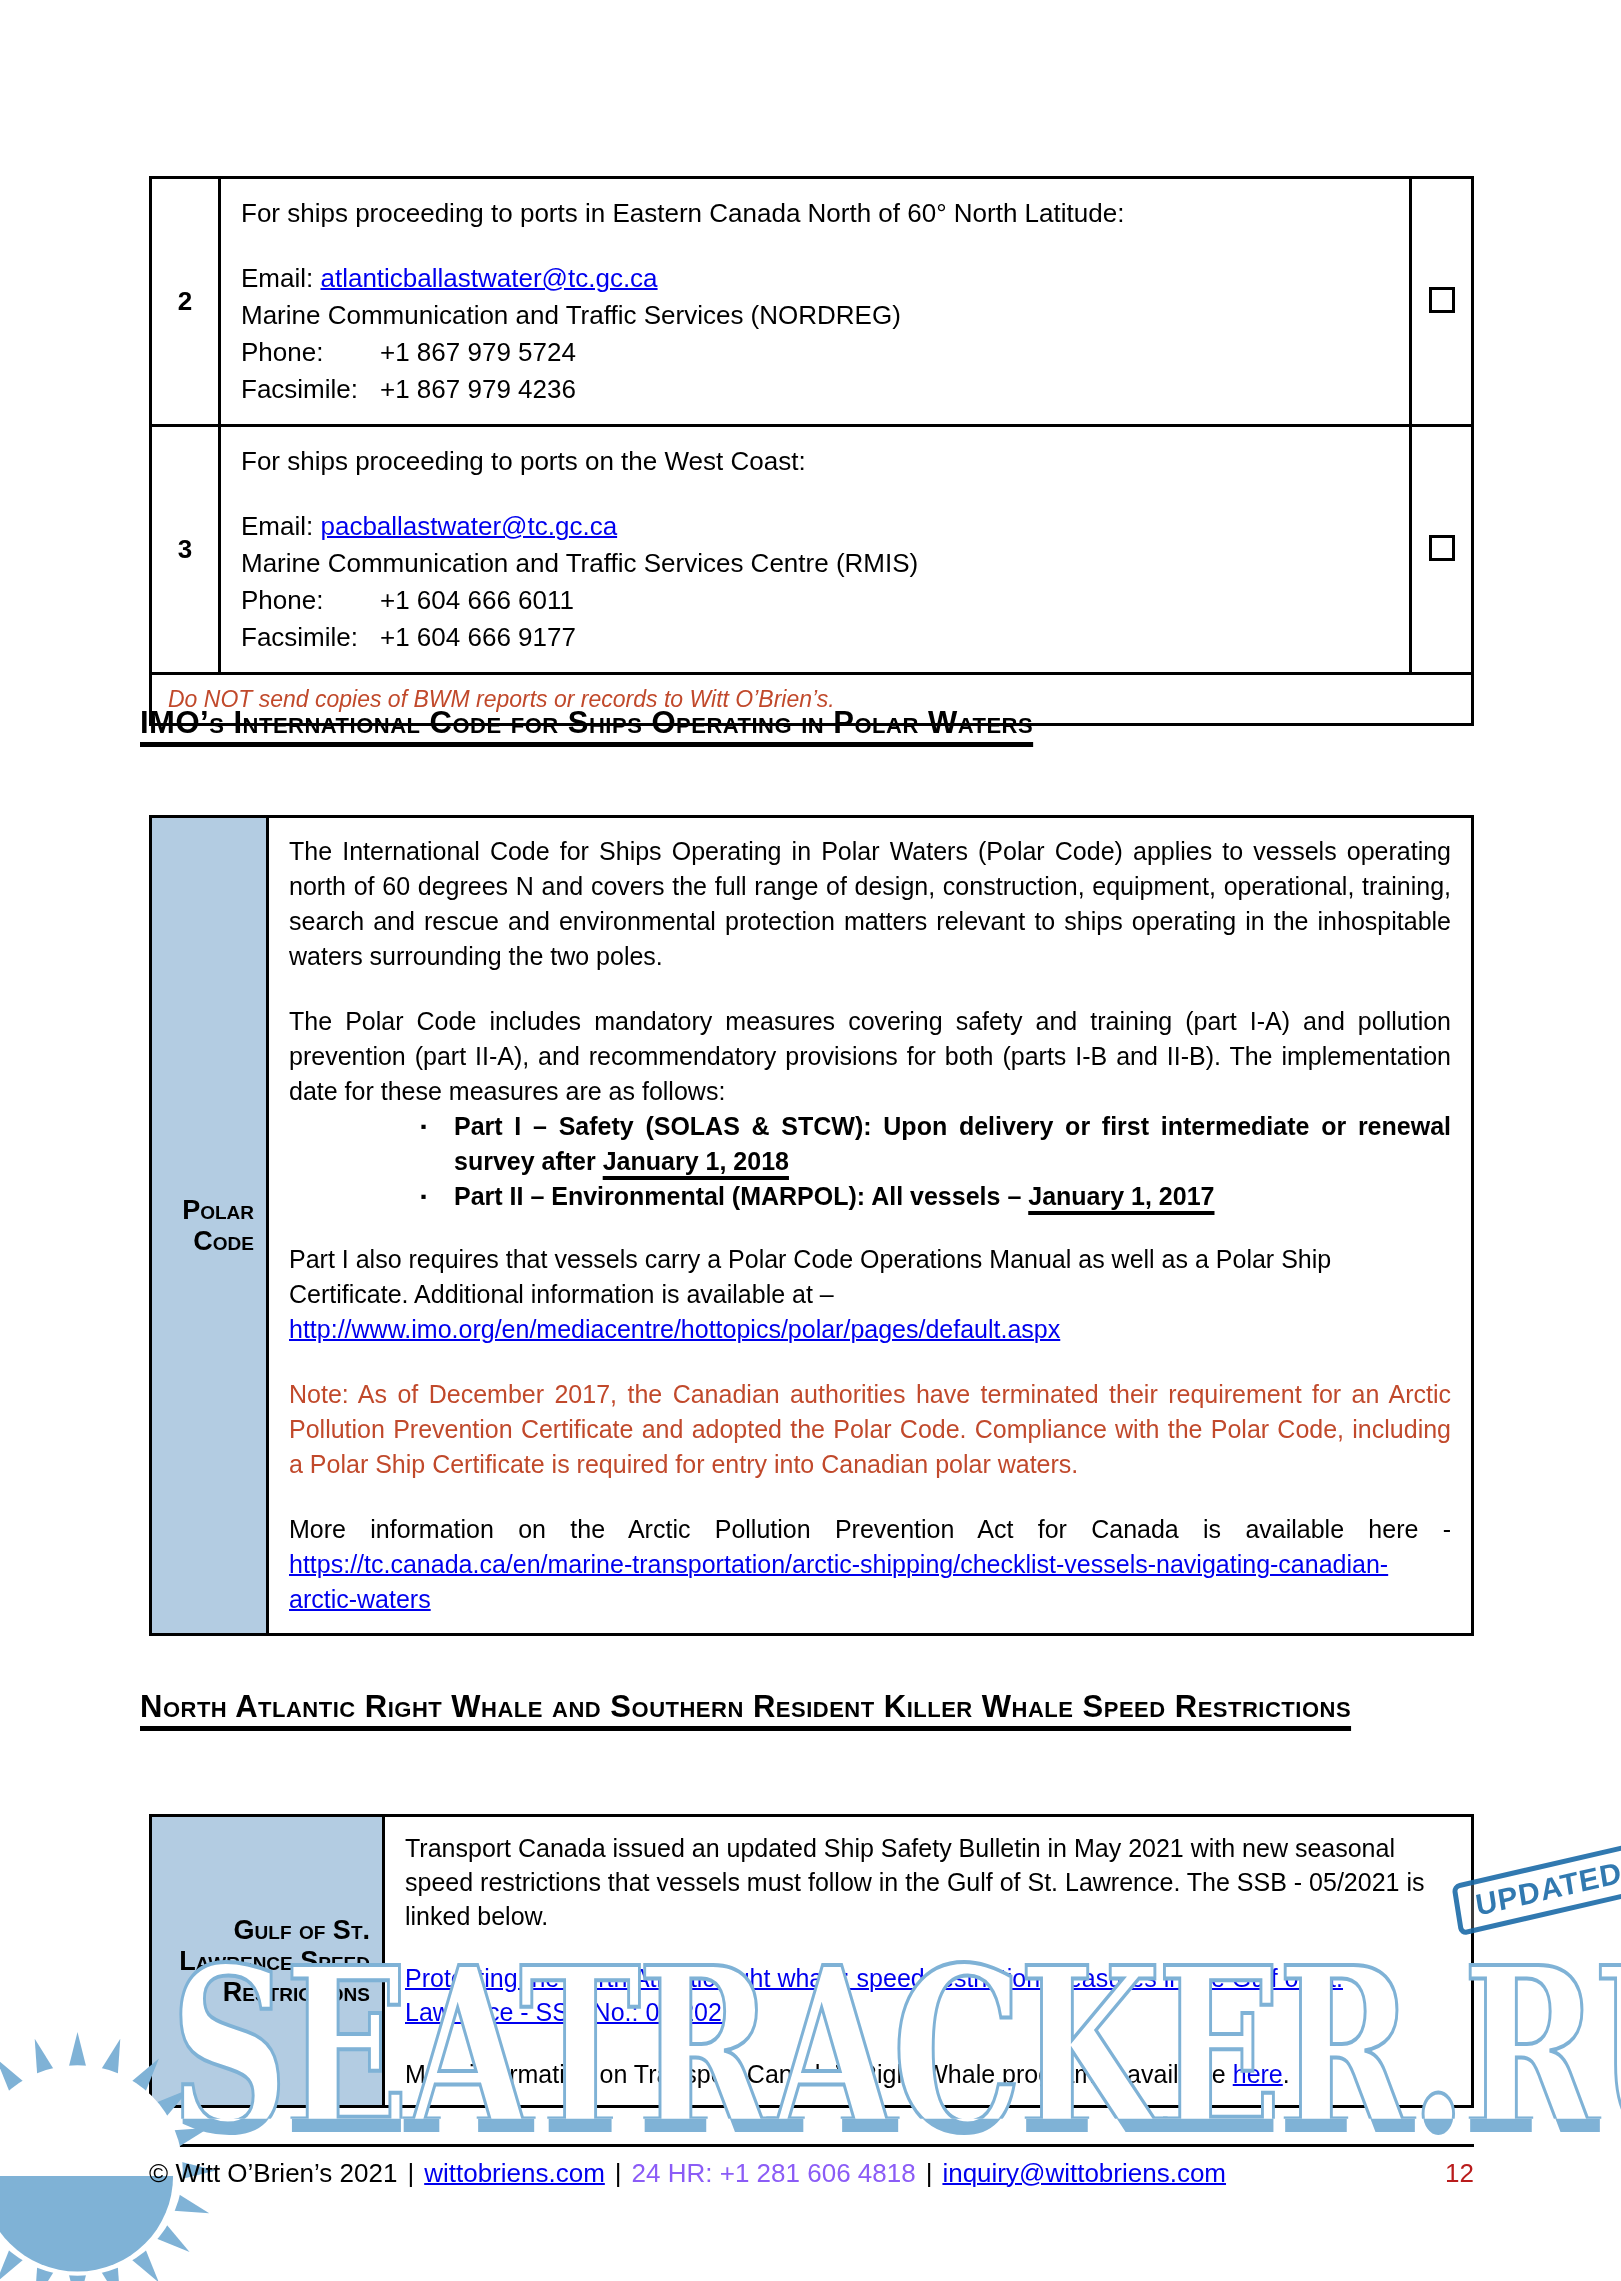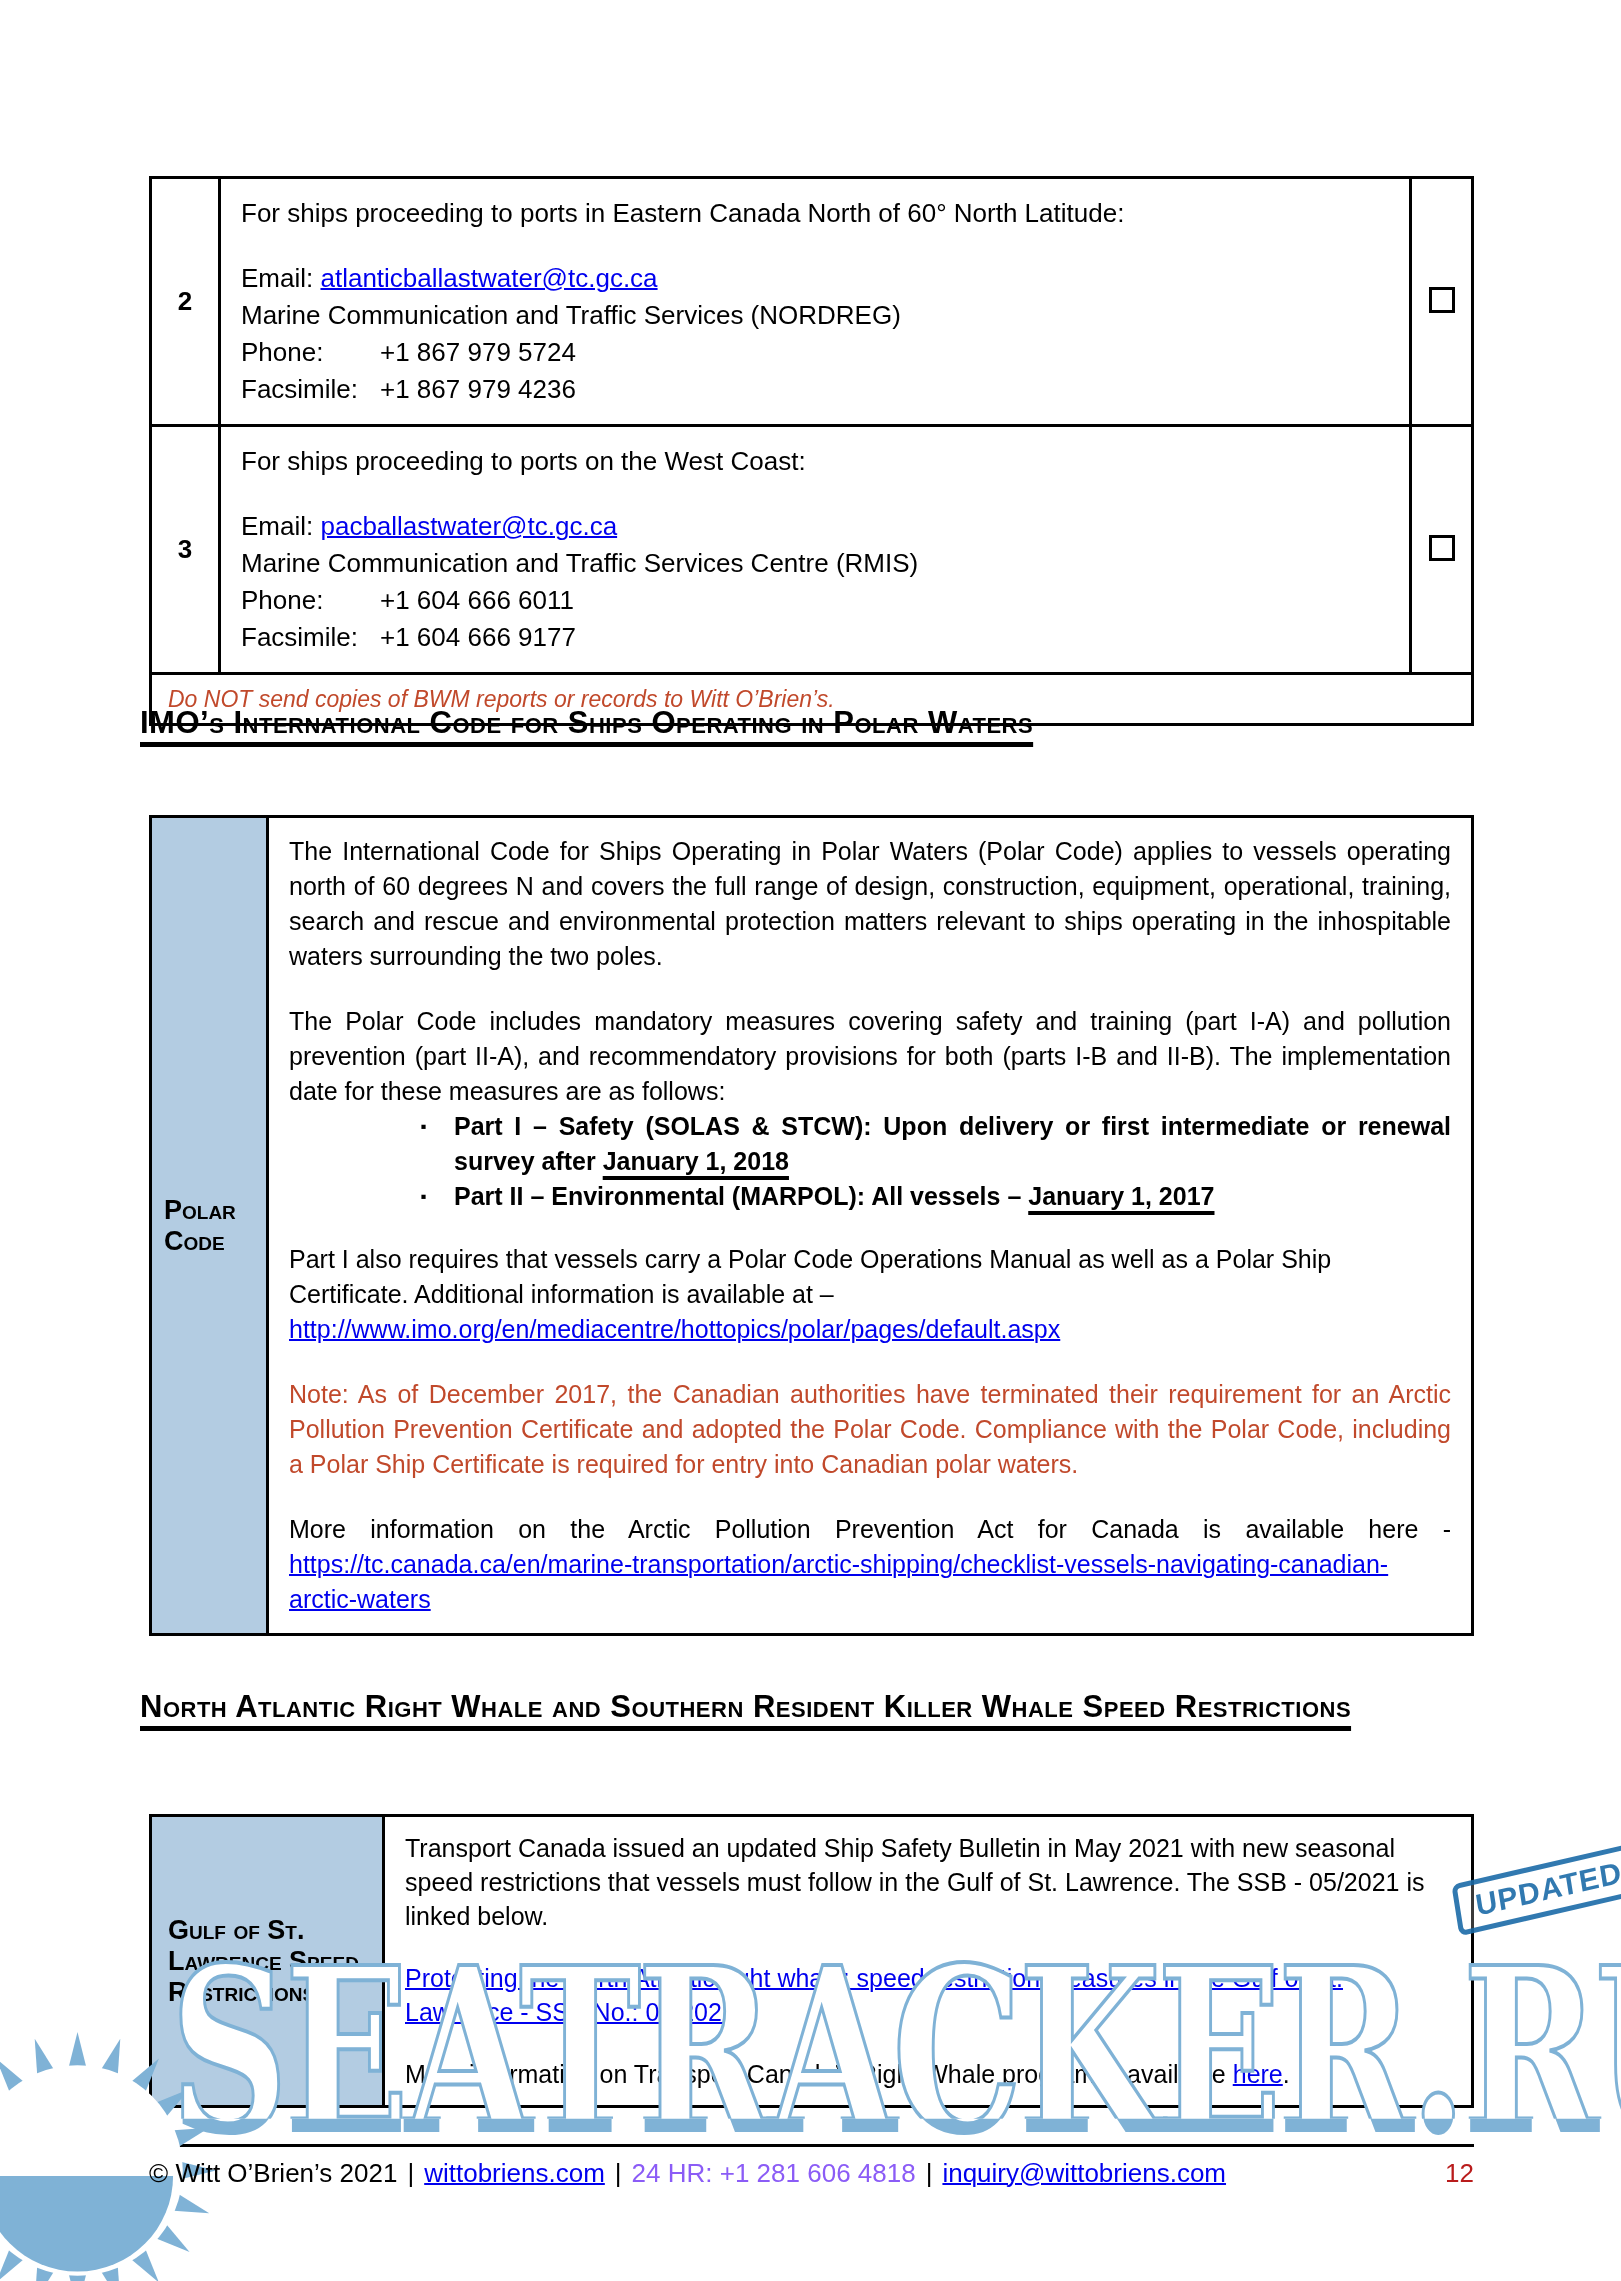--- a/index.html
+++ b/index.html
@@ -47,21 +47,21 @@
     font-variant:small-caps; letter-spacing:0.5px;
     text-decoration:underline; text-decoration-thickness:5px; text-underline-offset:9px;
   }
   .h1 { top:705px; }
   .h2 { top:1673px; width:1238px; line-height:67px; }
 
   
   .ptable { position:absolute; left:149px; top:815px; width:1325px; z-index:1; }
   .ptable td.plabel, .gtable td.plabel {
     background:#b3cce2; font-weight:bold; font-size:27px; font-variant:small-caps;
-    padding:10px 12px; vertical-align:middle;
+    padding:10px 12px; vertical-align:middle;text-align:right;
   }
   .ptable td.plabel { width:117px; }
   .ptable td.pbody { padding:16px 20px; font-size:25px; line-height:35px; vertical-align:top; height:818px; }
   .just { text-align:justify; }
   .redtext { color:#c1492b; }
   .bullets { padding-left:104px; }
   .bullet { display:flex; font-weight:bold; }
   .bullet .bdot { width:61px; text-align:center; font-size:17px; flex:0 0 auto; }
   .bullet .btxt { flex:1; text-align:justify; }
 

